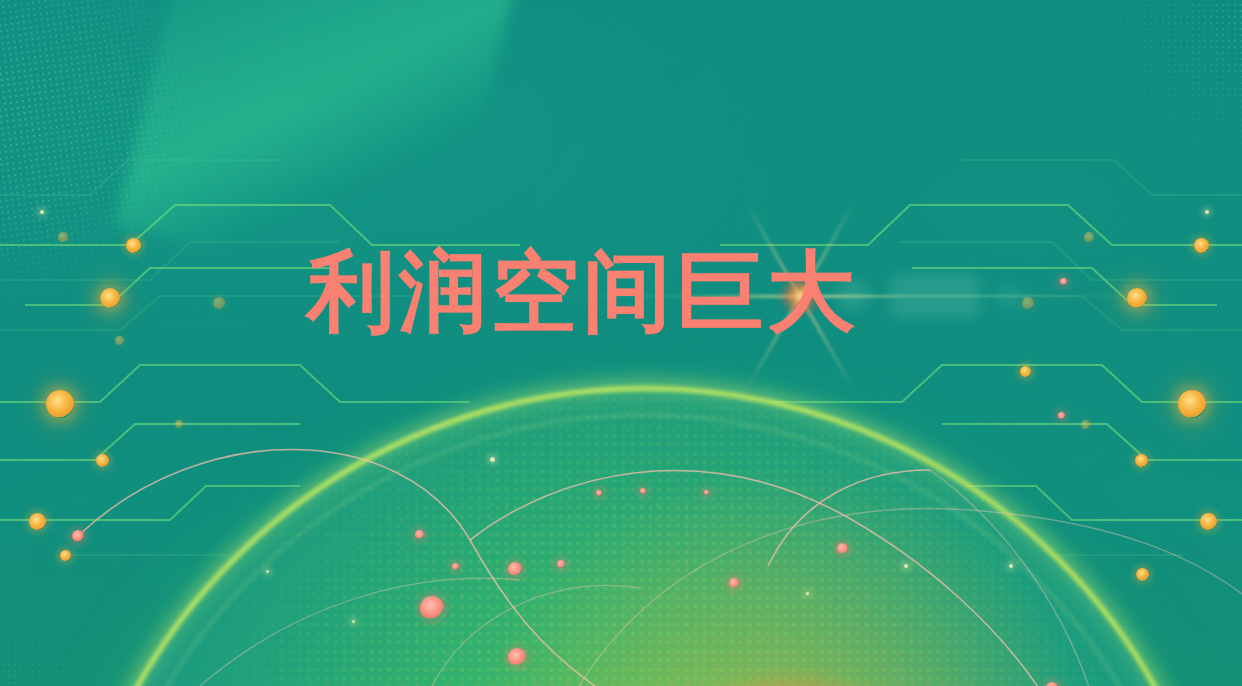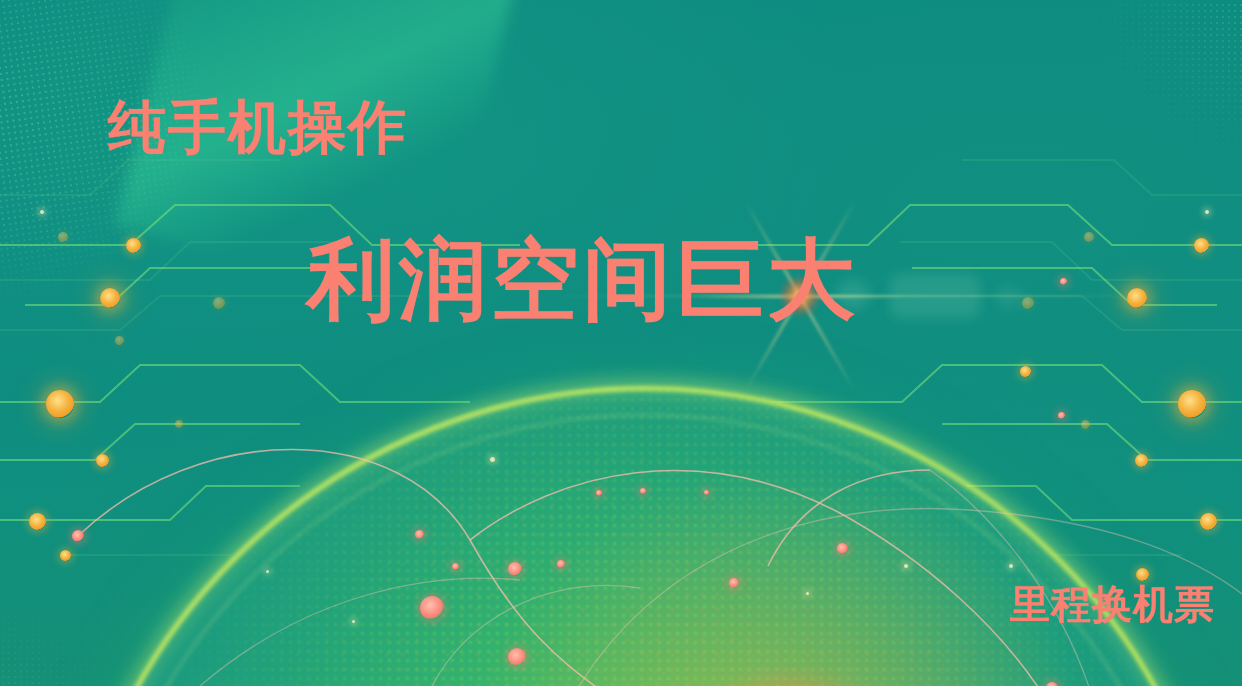--- a/index.html
+++ b/index.html
@@ -183,21 +183,21 @@
   }
 
   
   .txt { position: absolute; white-space: nowrap; font-weight: bold; line-height: 1; }
   .salmon { color: #fa8072; text-shadow: 0 0 1px rgba(250,128,114,0.5); }
   .magenta { color: #c81fa4; }
   .violet  { color: #a03ac4; }
 
   #t-pure      { left: 108px; top: 98px;  font-size: 58px; letter-spacing: 2px; }
   #t-project   { left: 566px; top: 136px; font-size: 62px; letter-spacing: 1px; }
-  #t-profit    { left: 307px; top: 236px; font-size: 88px; letter-spacing: 4px; }
+  #t-profit    { left: 307px; top: 248px; font-size: 88px; letter-spacing: 4px; }
   #t-easy      { left: 68px;  top: 369px; font-size: 52px; letter-spacing: 0px; }
   #t-zero      { left: 667px; top: 428px; font-size: 54px; letter-spacing: 1px; }
   #t-miles     { left: 1010px; top: 584px; font-size: 40px; letter-spacing: 1px; }
 </style>
 </head>
 <body>
 
 <div id="poster">
 
   <div class="bg-base"></div>
@@ -305,17 +305,15 @@
     <div class="flare-ray long"></div>
     <div class="flare-ray"></div>
     <div class="flare-ray r2"></div>
     <div class="flare-ray r3"></div>
     <div class="flare-ghost g1"></div>
     <div class="flare-ghost g2"></div>
     <div class="flare-ghost g3"></div>
     <div class="flare-core"></div>
   </div>
 
-  <div id="t-pure" class="txt salmon">纯手机操作</div>
   <div id="t-profit" class="txt salmon">利润空间巨大</div>
-  <div id="t-miles" class="txt salmon">里程换机票</div>
 
 </div>
 
 </body></html>

